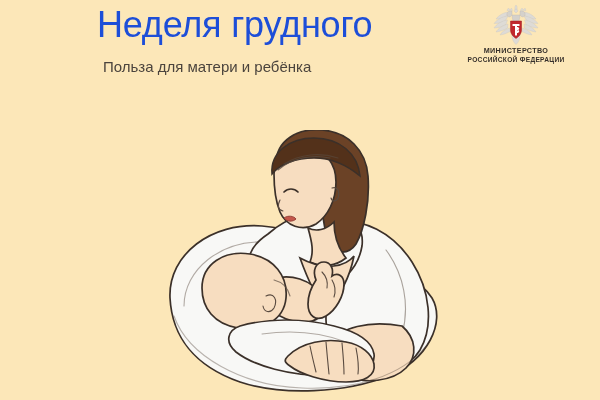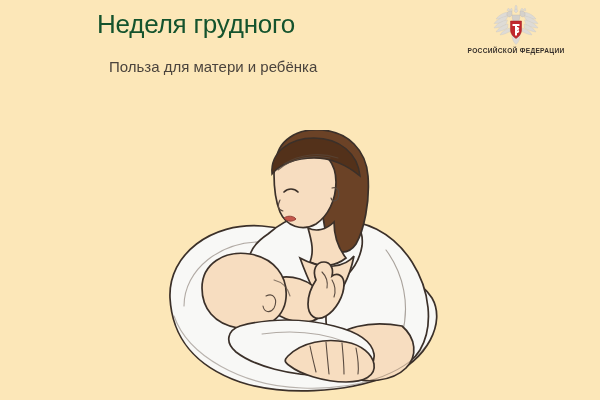--- a/index.html
+++ b/index.html
@@ -26,34 +26,34 @@
   
   #text-block {
     position: absolute;
     left: 97px;
     top: 6px;
     width: 330px;
   }
   #title-line-1,
   #title-line-2 {
     display: block;
-    font-size: 26px;
+    font-size: 36px;
     line-height: 37px;
     font-weight: 400;
     letter-spacing: -0.2px;
-    color: #14532d;
+    color: #1d4ed8;
     white-space: nowrap;
   }
   #title-line-2 {
     margin-left: 2px;
   }
   #subtitle {
     display: block;
     margin-top: 14px;
-    margin-left: 12px;
+    margin-left: 6px;
     font-size: 15px;
     line-height: 20px;
     font-weight: 400;
     color: #4b443d;
     white-space: nowrap;
   }
 
   
   #logo {
     position: absolute;
@@ -142,20 +142,21 @@
       </g>
 
       <path d="M41 34 L63 34 L63 52 C63 60 57 66 52 69 C47 66 41 60 41 52 Z" fill="#c1272d" stroke="#9c1f24" stroke-width="1"></path>
 
       <g fill="#ffffff">
         <rect x="50" y="40" width="4" height="23" rx="1"></rect>
         <rect x="45" y="40" width="14" height="4" rx="1.2"></rect>
         <path d="M54 46 C59 46 60 51 56 52 C60 53 59 58 54 58 L54 54 C56 54 56 52 54 52 Z"></path>
       </g>
     </svg>
+    <span class="logo-line" id="logo-line-1">МИНИСТЕРСТВО</span>
     <span class="logo-line" id="logo-line-3">РОССИЙСКОЙ ФЕДЕРАЦИИ</span>
   </div>
 
   <div id="illustration">
     <svg viewBox="0 0 310 270">
       <defs>
         <style>
           .ol   { fill:none; stroke:#3b3029; stroke-width:1.7; stroke-linecap:round; stroke-linejoin:round; }
           .olt  { fill:none; stroke:#5a4b40; stroke-width:1.1; stroke-linecap:round; stroke-linejoin:round; }
           .skin { fill:#f7ddc0; }

